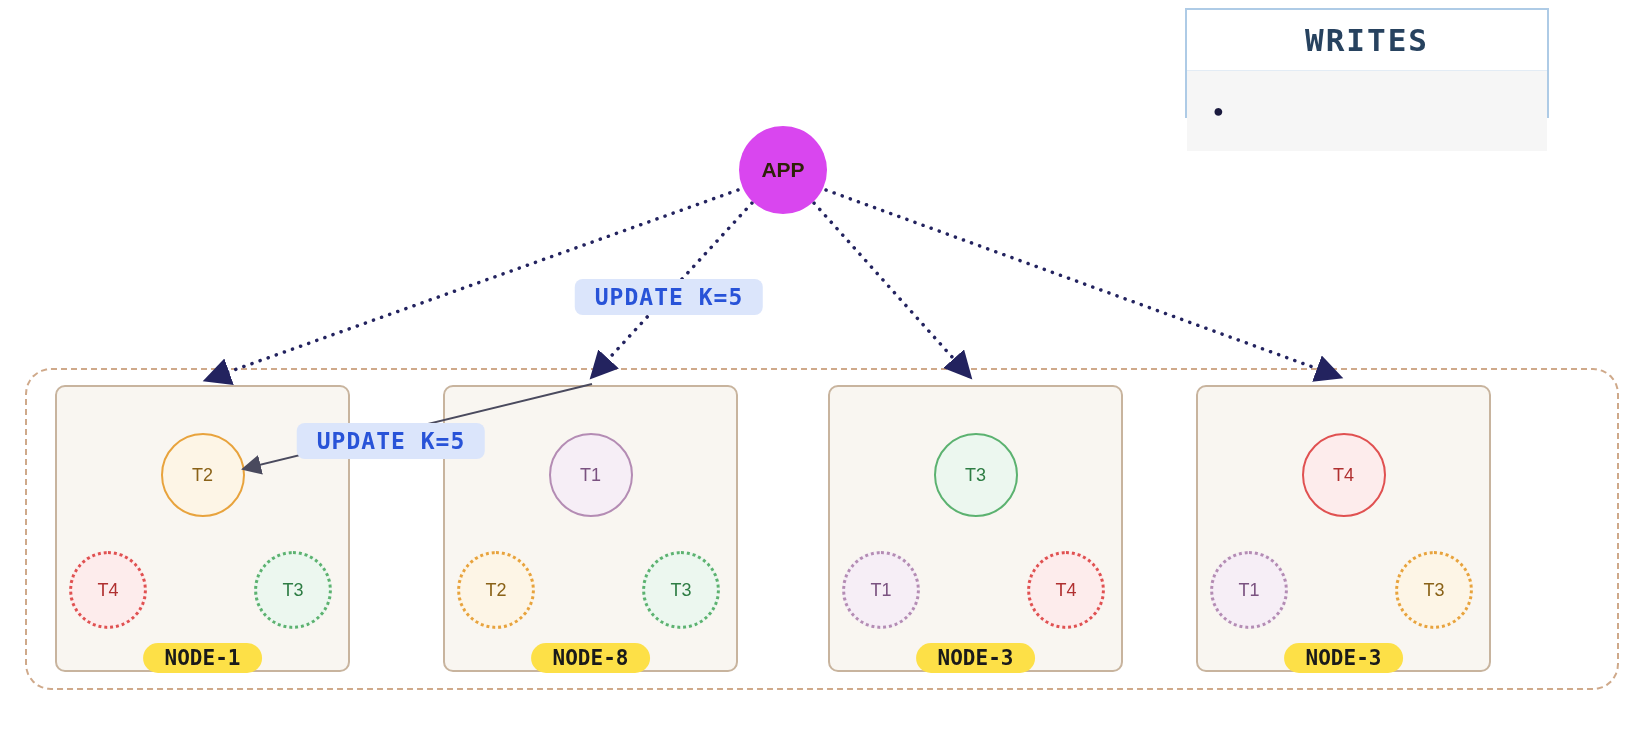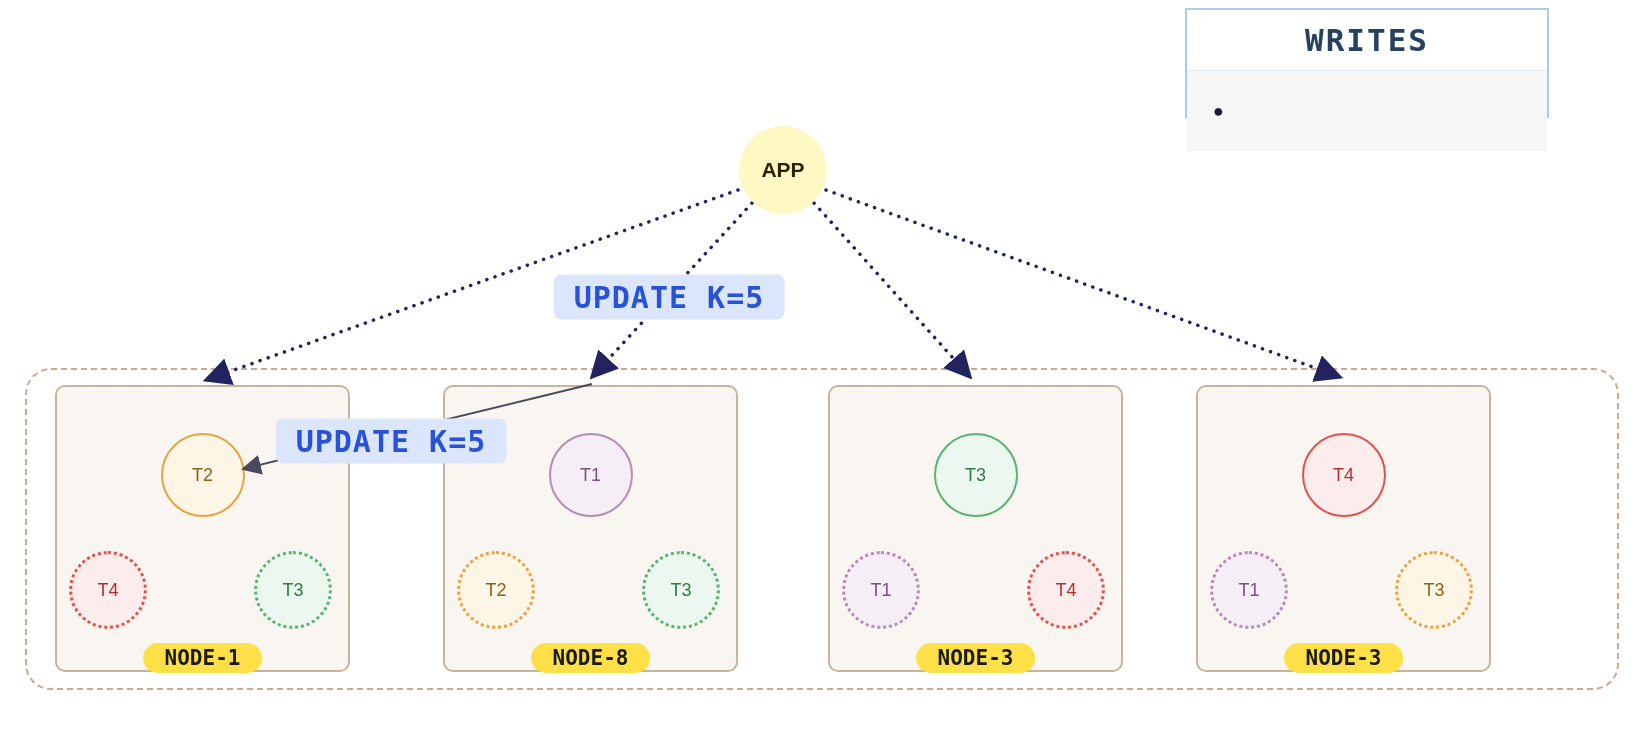--- a/index.html
+++ b/index.html
@@ -60,21 +60,21 @@
   .tablet.follower.fl { left:12px; }
   .tablet.follower.fr { right:16px; }
 
   
   .arrows { position:absolute; left:0; top:0; width:1646px; height:752px; z-index:2; pointer-events:none; }
 
   
   .msg-badge {
     position:absolute; transform:translate(-50%,-50%); z-index:3;
     border-radius:8px; padding:5px 20px; white-space:nowrap;
-    font-family:"DejaVu Sans Mono", monospace; font-weight:bold; font-size:30px;
+    font-family:"DejaVu Sans Mono", monospace; font-weight:bold; font-size:23px;
     letter-spacing:1px;
   }
 </style>
 </head>
 <body>
 
 <div class="canvas">
 
   <div class="cluster"></div>
 
@@ -118,21 +118,21 @@
     <line x1="738" y1="190" x2="206" y2="380" stroke-width="3.5" stroke-dasharray="0.1 8.5" stroke-linecap="round" marker-end="url(#ah-navy)" stroke="#23235f"></line>
     <line x1="752" y1="203" x2="592" y2="377" stroke-width="3.5" stroke-dasharray="0.1 8.5" stroke-linecap="round" marker-end="url(#ah-navy)" stroke="#23235f"></line>
     <line x1="814" y1="203" x2="970" y2="377" stroke-width="3.5" stroke-dasharray="0.1 8.5" stroke-linecap="round" marker-end="url(#ah-navy)" stroke="#23235f"></line>
     <line x1="826" y1="190" x2="1340" y2="377" stroke-width="3.5" stroke-dasharray="0.1 8.5" stroke-linecap="round" marker-end="url(#ah-navy)" stroke="#23235f"></line>
     <line x1="592" y1="384" x2="243" y2="469" stroke-width="2" marker-end="url(#ah-gray)" stroke="#4a4a5e"></line>
   </svg>
 
   <div class="msg-badge" style="left: 669px; top: 297px; background-color: rgb(219, 229, 251); color: rgb(40, 83, 216);">UPDATE K=5</div>
   <div class="msg-badge" style="left: 391px; top: 441px; background-color: rgb(219, 229, 251); color: rgb(40, 83, 216);">UPDATE K=5</div>
 
-  <div class="app-circle" style="background-color: #fef9c3;">APP</div>
+  <div class="app-circle" style="background-color: #d946ef;">APP</div>
 
   <div class="legend">
     <div class="legend-title">WRITES</div>
     <div class="legend-item">
       <span class="bullet">●</span>
     </div>
   </div>
 
 </div>
 

